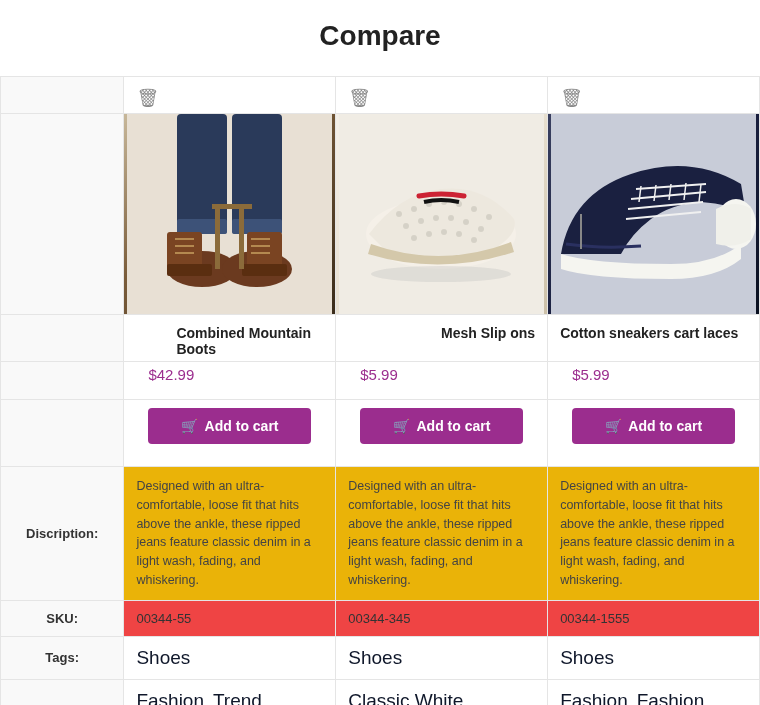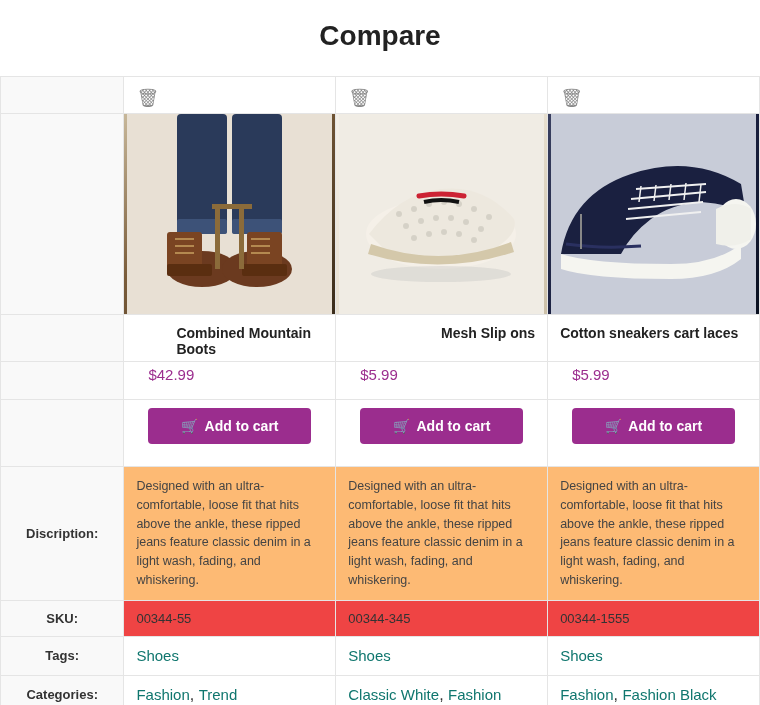--- a/index.html
+++ b/index.html
@@ -90,31 +90,31 @@
       margin: 0 12px 10px;
       padding: 10px 0;
       font-size: 14px;
       font-weight: 600;
       cursor: pointer;
     }
     .desc-cell {
       font-size: 12.5px;
       color: #444;
       line-height: 1.5;
-      background: #fdba74;
+      background: #eab308;
     }
     .sku-cell {
       font-size: 13px;
       color: #333;
       background: #ef4444;
     }
     .tags-cell a, .categories-cell a {
-      color: #0f766e;
+      color: #0f172a;
       text-decoration: none;
-      font-size: 15px;
+      font-size: 19px;
     }
     .bottom-cart-cell {
       padding: 10px 12px;
       background: #fff;
     }
     
     .product-img-container {
       width: 100%;
       height: 200px;
       overflow: hidden;

